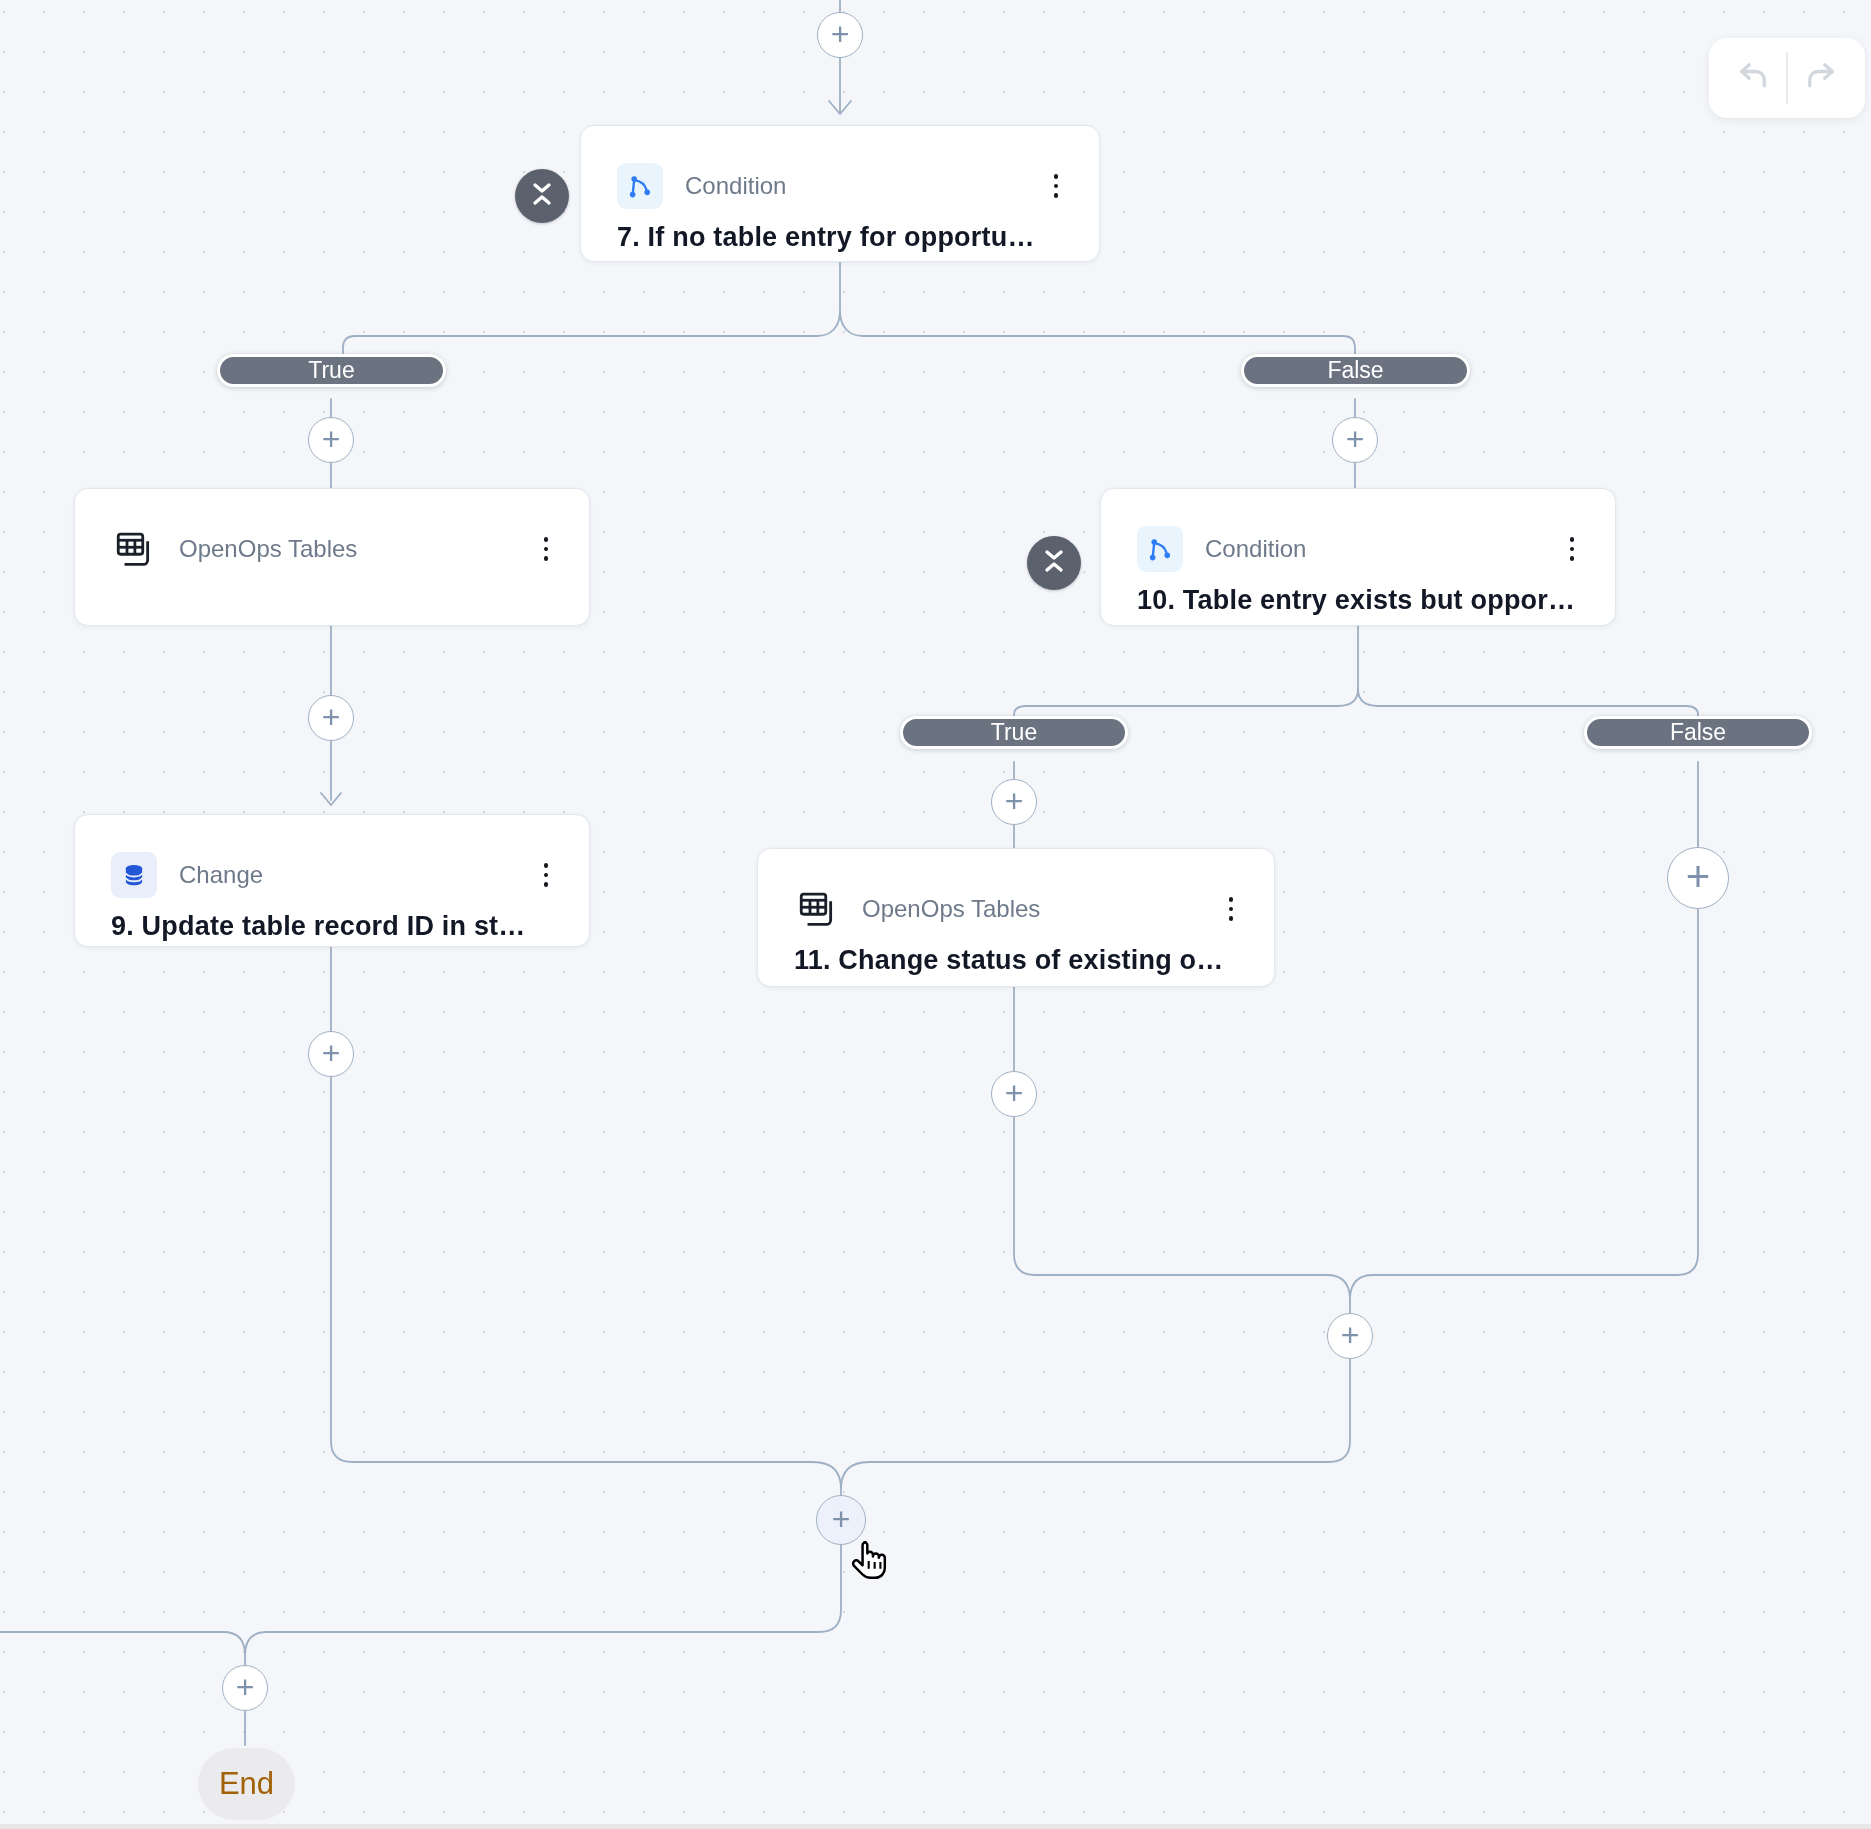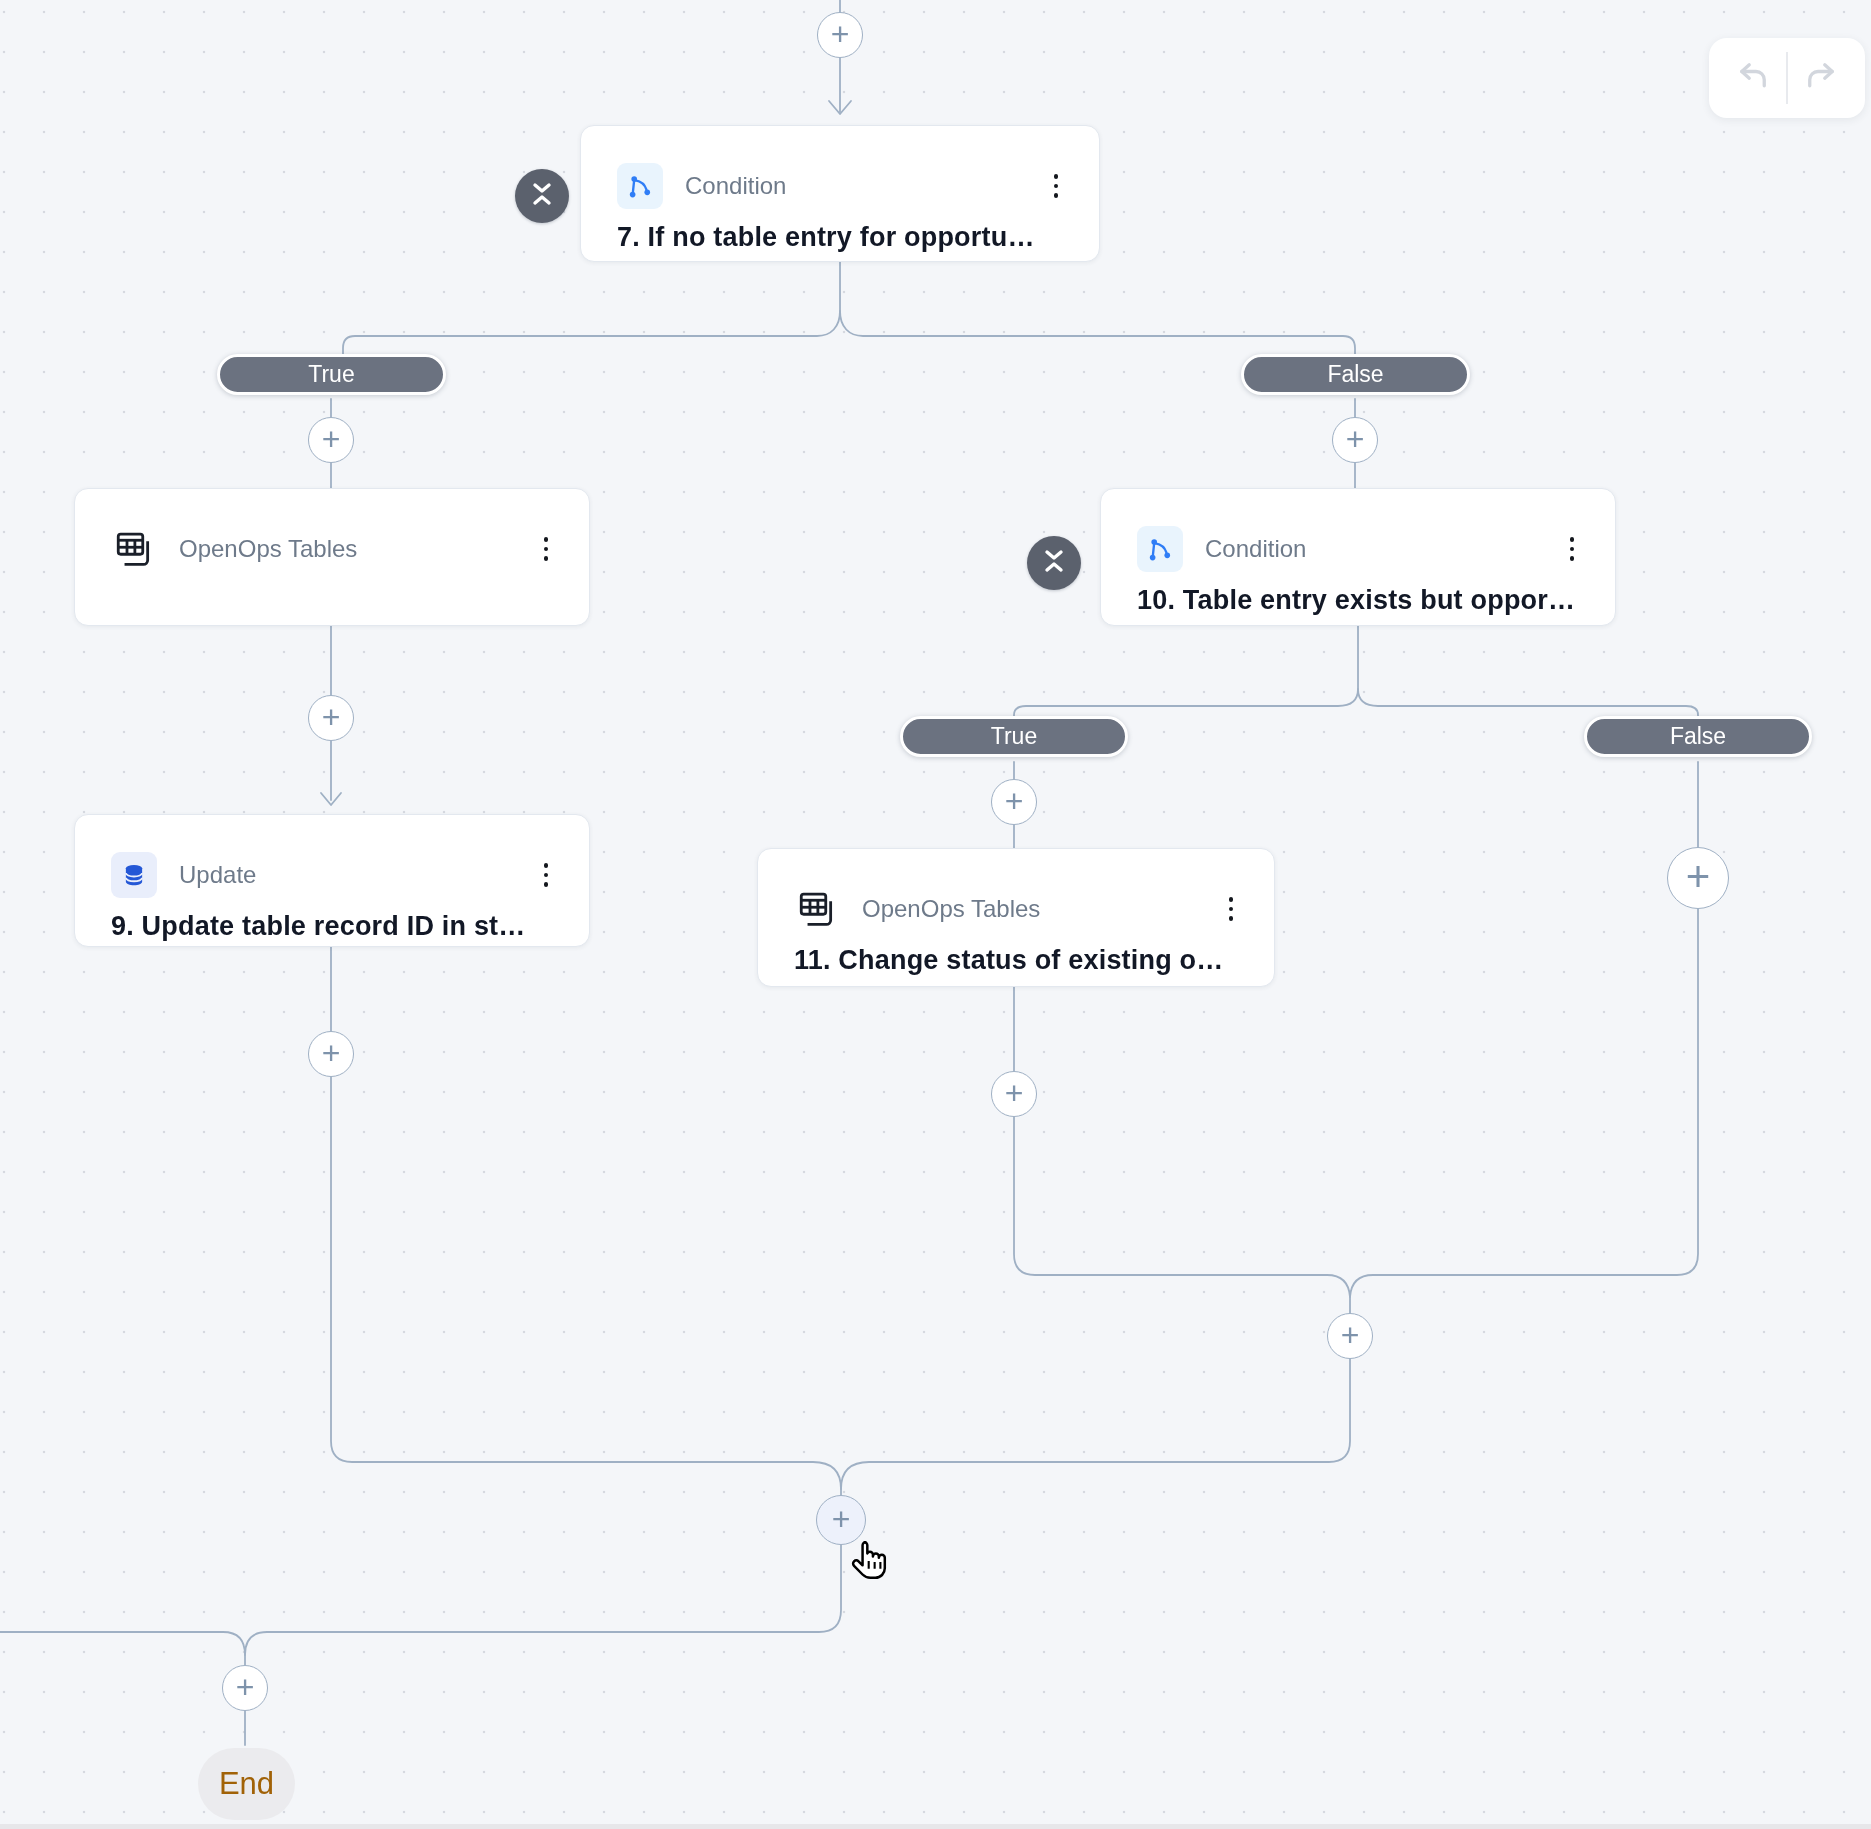--- a/index.html
+++ b/index.html
@@ -27,21 +27,21 @@
   .node .applabel{font-size:24px;color:#6e7a8a;flex:1 1 auto;white-space:nowrap;overflow:hidden;}
   .kebab{display:flex;flex-direction:column;gap:5px;align-items:center;justify-content:center;width:26px;height:40px;cursor:pointer;}
   .kebab i{width:4.5px;height:4.5px;border-radius:50%;background:#15181e;display:block;}
   .node .title{
     margin-top:12px;font-size:27px;font-weight:700;color:#121826;
     white-space:nowrap;overflow:hidden;letter-spacing:.2px;
   }
 
   
   .pill{
-    position:absolute;height:41px;border-radius:24px;background:#6b7280;
+    position:absolute;height:33px;border-radius:24px;background:#6b7280;
     border:3px solid #ffffff;box-sizing:border-box;
     display:flex;align-items:center;justify-content:center;
     color:#ffffff;font-size:23px;box-shadow:0 1px 5px rgba(60,70,90,.25);
   }
 
   
   .plus{
     position:absolute;width:46px;height:46px;border-radius:50%;background:#ffffff;
     border:1.6px solid #9fb0c4;box-sizing:border-box;cursor:pointer;
     display:flex;align-items:center;justify-content:center;
@@ -214,21 +214,21 @@
   <div class="node" style="left:74px;top:814px;width:516px;height:133px;">
     <div class="toprow">
       <div class="appicon indigo-bg">
         <svg width="26" height="26" viewBox="0 0 24 24">
           <path d="M4.5 5.8 V18.2 C4.5 20 7.9 21.4 12 21.4 C16.1 21.4 19.5 20 19.5 18.2 V5.8 Z" fill="#2457d6"></path>
           <ellipse cx="12" cy="5.8" rx="7.5" ry="3.1" fill="#2457d6"></ellipse>
           <path d="M4.5 10.2 C4.5 12 7.9 13.4 12 13.4 C16.1 13.4 19.5 12 19.5 10.2" fill="none" stroke="#e9eefb" stroke-width="1.7"></path>
           <path d="M4.5 14.6 C4.5 16.4 7.9 17.8 12 17.8 C16.1 17.8 19.5 16.4 19.5 14.6" fill="none" stroke="#e9eefb" stroke-width="1.7"></path>
         </svg>
       </div>
-      <div class="applabel">Update</div>
+      <div class="applabel">Change</div>
       <div class="kebab">
           <i></i>
           <i></i>
           <i></i>
         </div>
     </div>
     <div class="title">9. Update table record ID in st…</div>
   </div>
 
   <div class="node" style="left:1100px;top:488px;width:516px;height:138px;">

